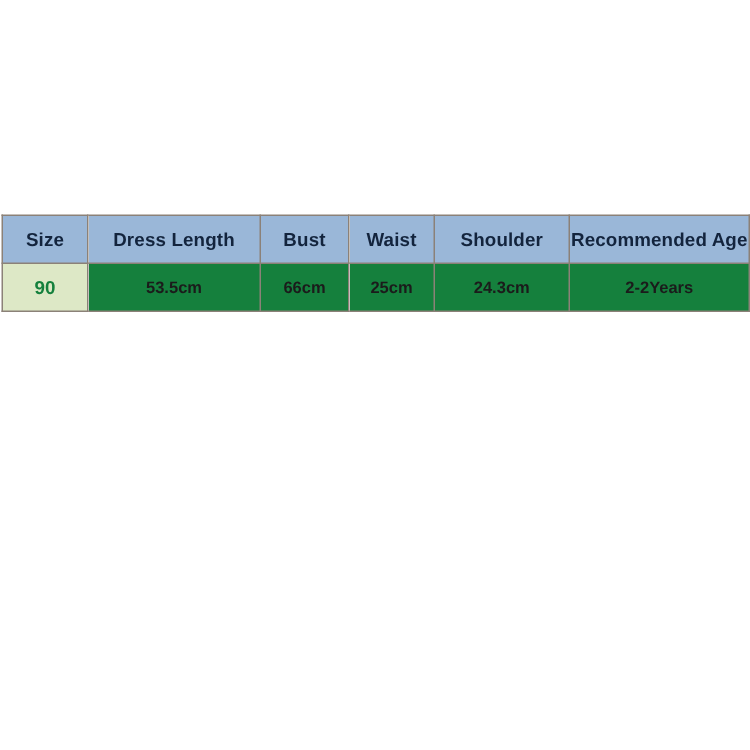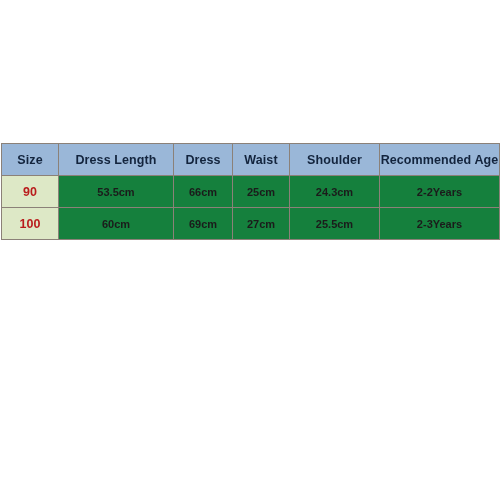--- a/index.html
+++ b/index.html
@@ -68,21 +68,21 @@
     background: #15803d;
     font-size: 11px;
     font-weight: bold;
     color: #1b1b1b;
   }
 
   table.size-chart tbody td.size-cell {
     background: #dde8c6;
     font-size: 12.5px;
     font-weight: bold;
-    color: #b91c1c;
+    color: #15803d;
   }
 </style>
 </head>
 <body>
 
 <div id="page-root">
 
   <div id="size-chart-wrap">
     <table class="size-chart">
       <colgroup>
@@ -91,41 +91,33 @@
         <col class="c-bust">
         <col class="c-waist">
         <col class="c-shoulder">
         <col class="c-age">
       </colgroup>
 
       <thead>
         <tr>
           <th>Size</th>
           <th>Dress Length</th>
-          <th>Dress</th>
+          <th>Bust</th>
           <th>Waist</th>
           <th>Shoulder</th>
           <th>Recommended Age</th>
         </tr>
       </thead>
 
       <tbody>
         <tr>
           <td class="size-cell">90</td>
           <td>53.5cm</td>
           <td>66cm</td>
           <td>25cm</td>
           <td>24.3cm</td>
           <td>2-2Years</td>
         </tr>
-        <tr>
-          <td class="size-cell">100</td>
-          <td>60cm</td>
-          <td>69cm</td>
-          <td>27cm</td>
-          <td>25.5cm</td>
-          <td>2-3Years</td>
-        </tr>
       </tbody>
     </table>
   </div>
 
 </div>
 
 </body></html>

